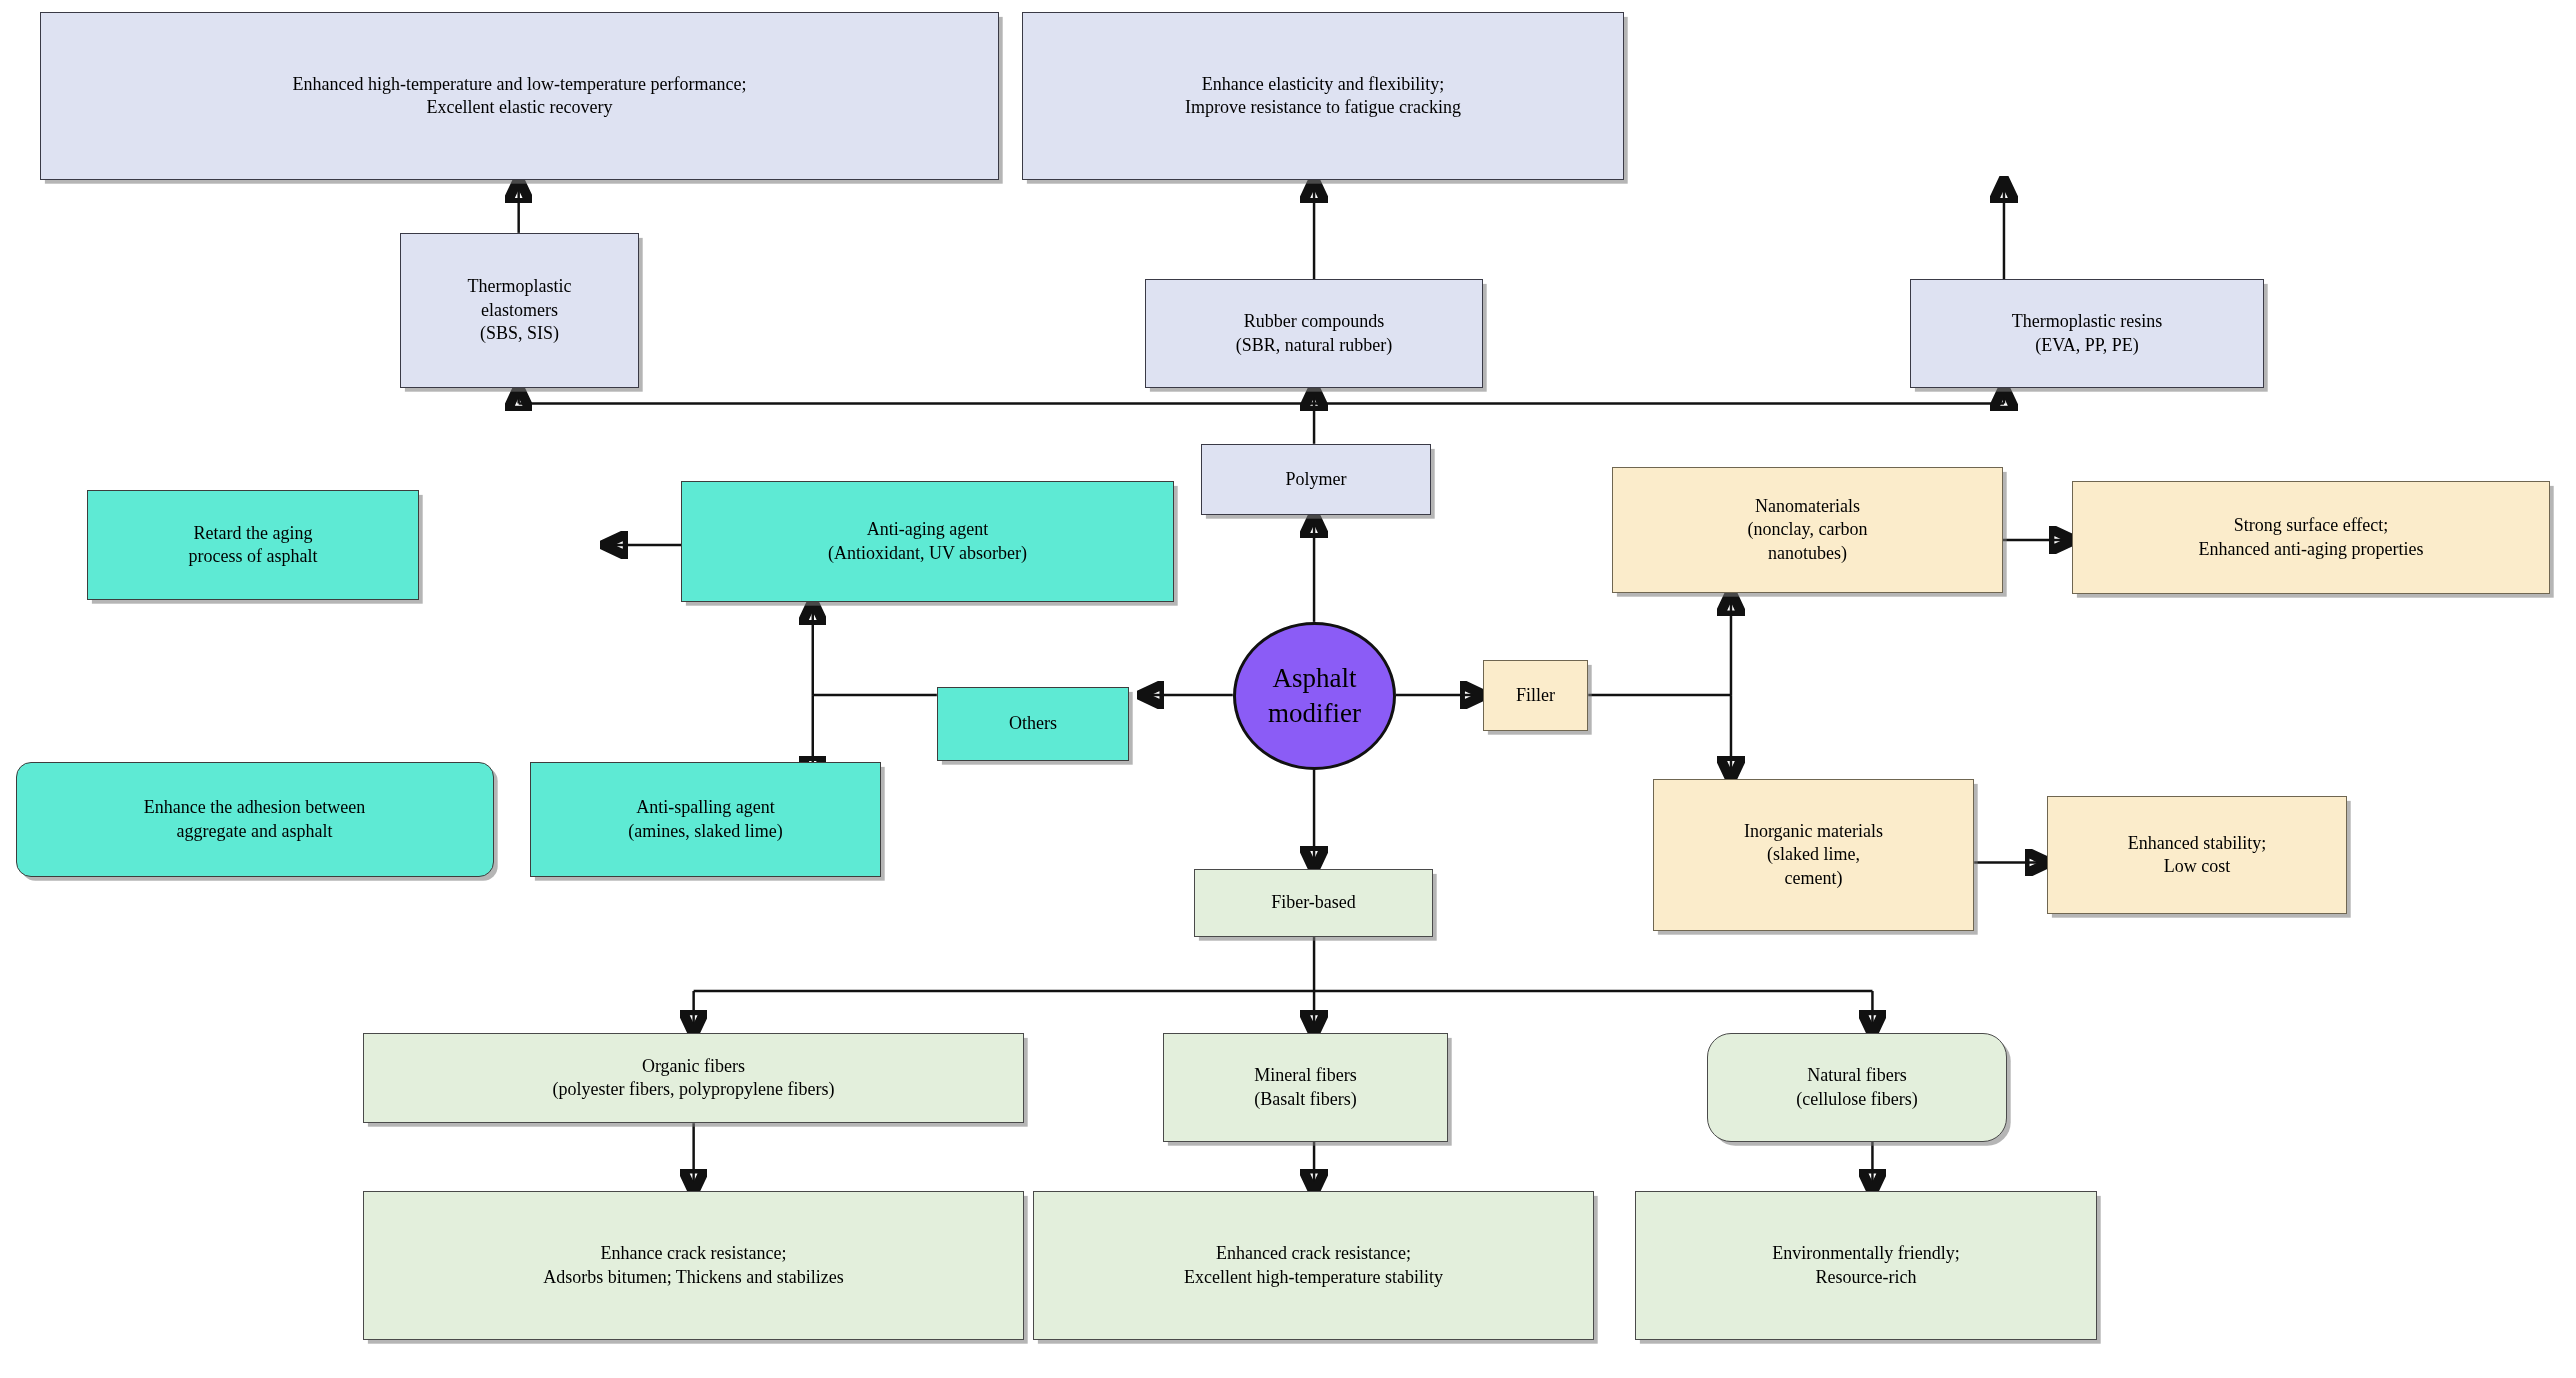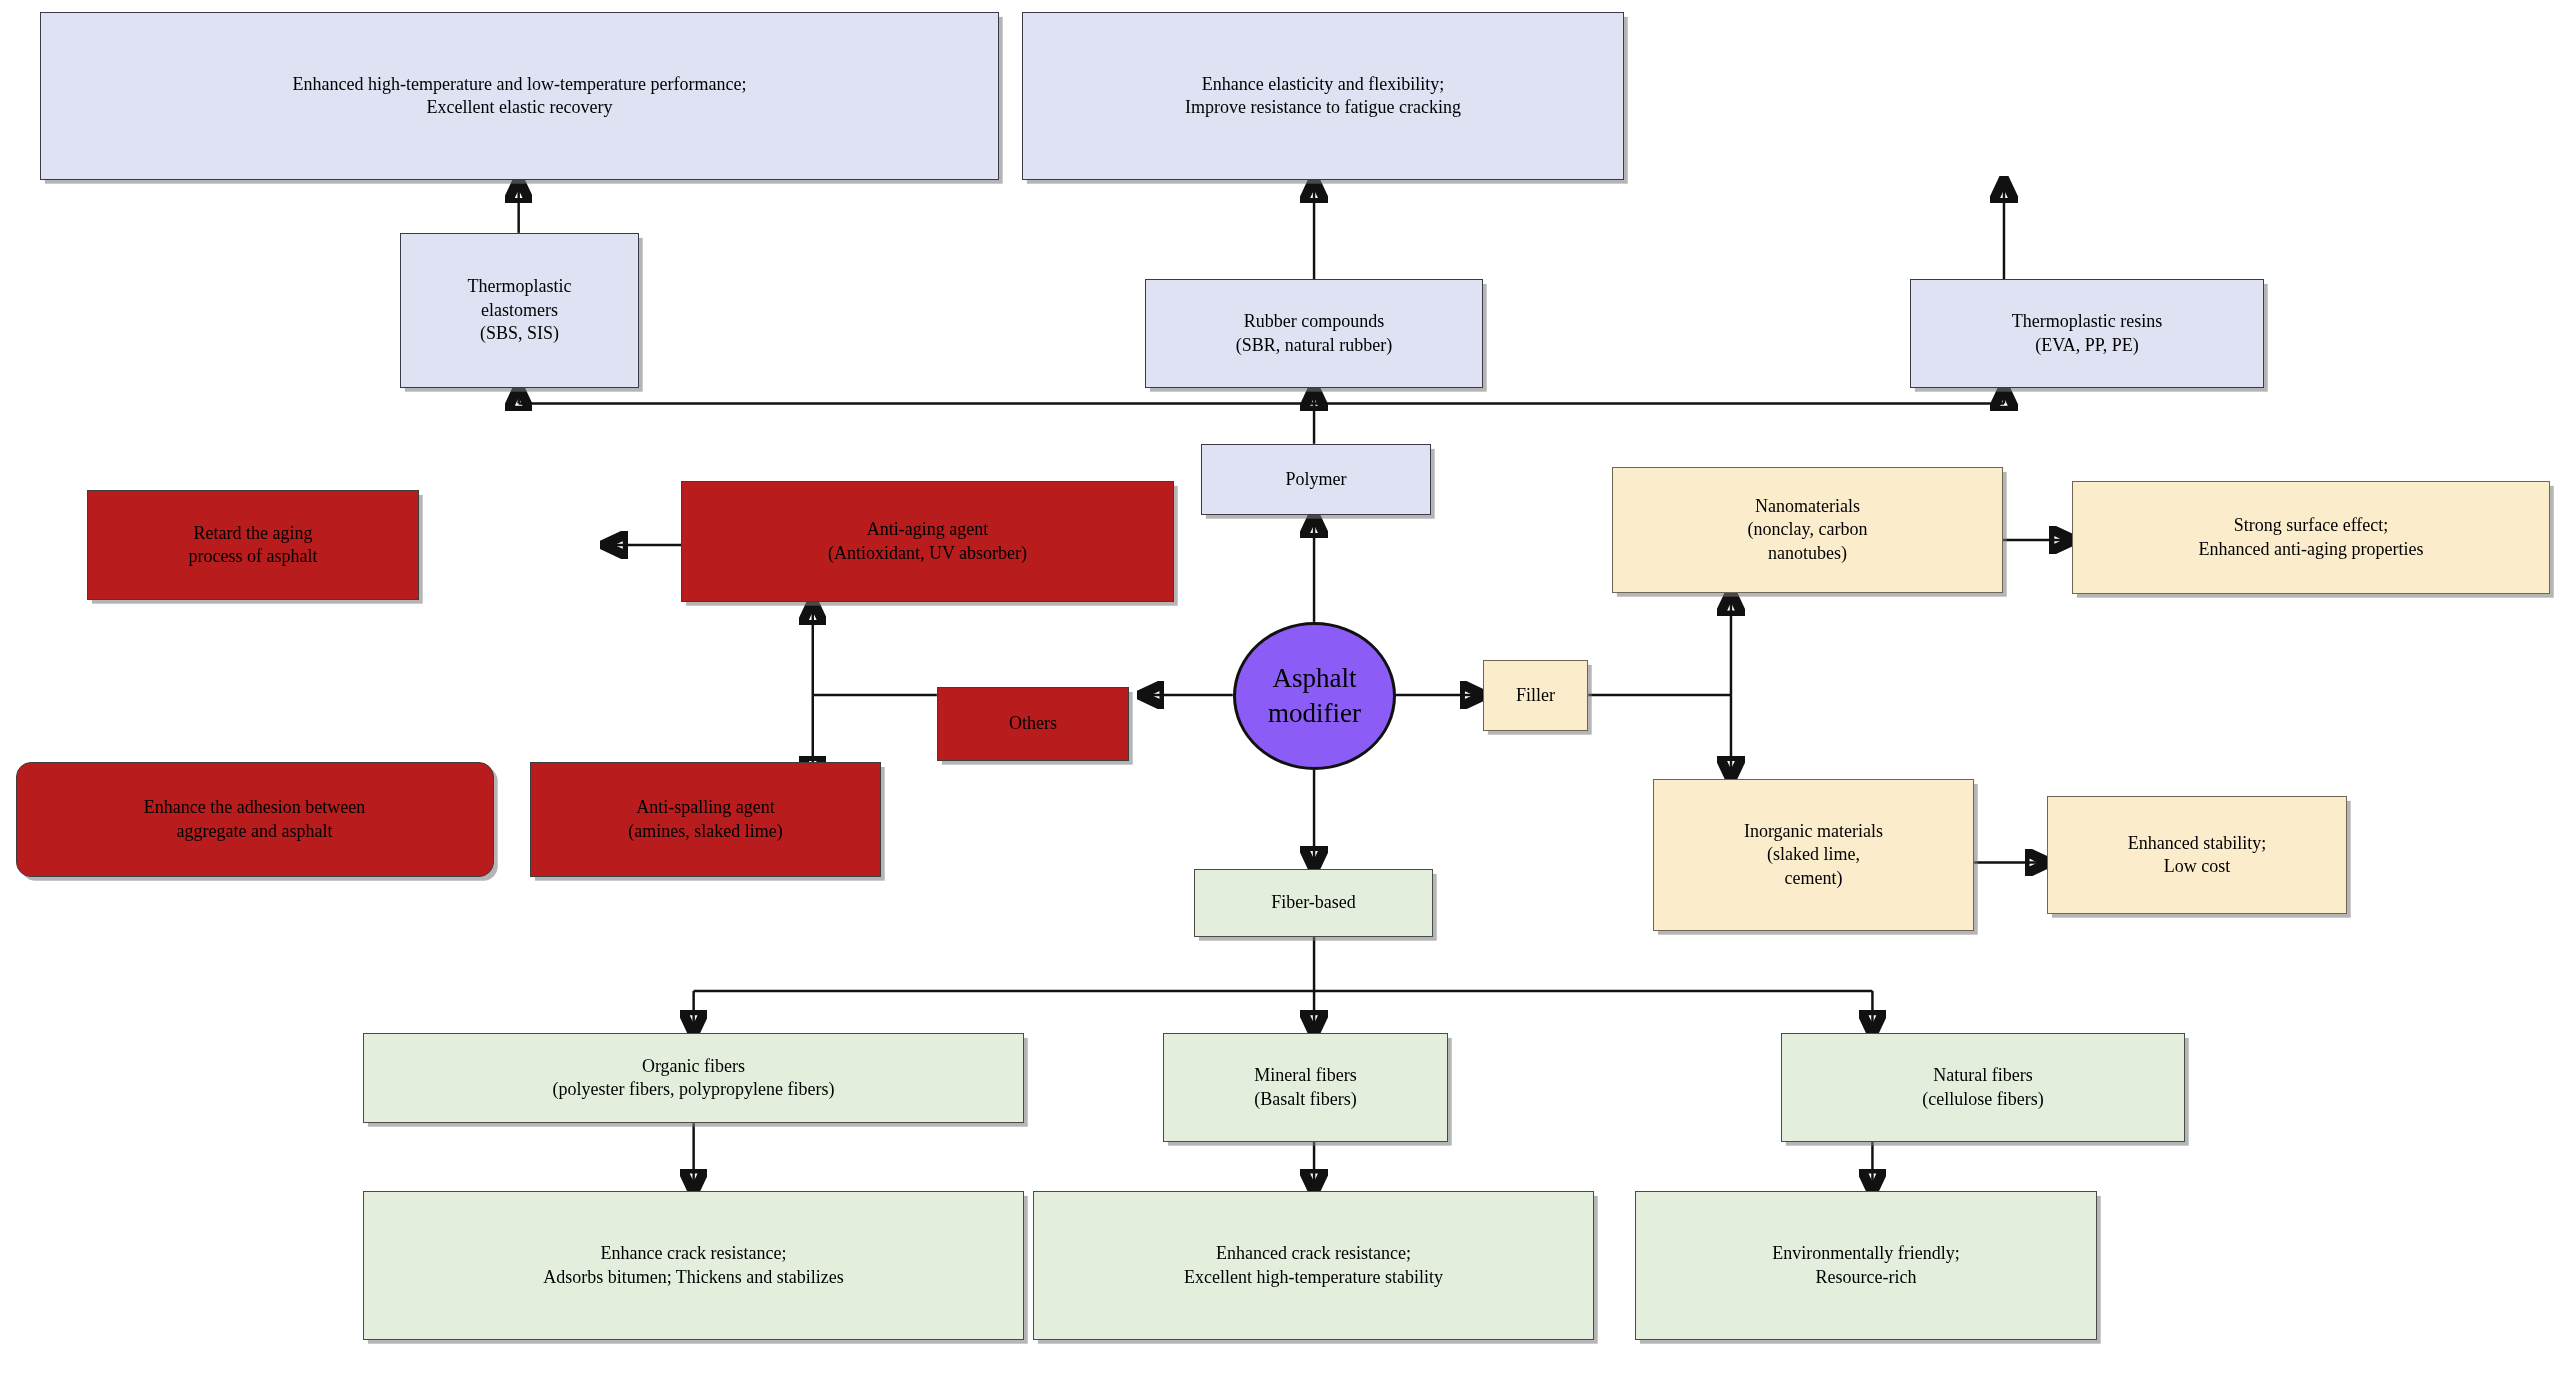--- a/index.html
+++ b/index.html
@@ -21,21 +21,21 @@
     border-right-color:#2f2f2f;
     border-bottom-color:#4a4a4a;
     box-shadow:4.3px 4.3px 0 -0.6px rgba(120,120,120,0.55);
     padding:2.5px 6.2px;
     white-space:pre-line;
     font-size:18px;
   }
   .blue{background:#dee2f2;border-color:#3a3a46;}
   .yellow{background:#fbeccb;border-color:#6f6651;}
   .green{background:#e3efdc;border-color:#4a4a4a;}
-  .gray{background:#b91c1c;border-color:#3d3d3d;}
+  .gray{background:#5eead4;border-color:#3d3d3d;}
 
   .ellipse{
     position:absolute;
     box-sizing:border-box;
     display:flex;align-items:center;justify-content:center;
     text-align:center;
     border:3.7px solid #111111;
     border-radius:50%;
     background:#8b5cf6;
     font-size:27px;line-height:1.30;
@@ -155,21 +155,21 @@
 aggregate and asphalt</div>
 
   <div class="node green" style="left:363px;top:1033px;width:661px;height:90px;">Organic fibers
 (polyester fibers, polypropylene fibers)</div>
 
   <div class="node green" style="left:1194px;top:869px;width:239px;height:68px;">Fiber-based</div>
 
   <div class="node green" style="left:1163px;top:1033px;width:285px;height:109px;">Mineral fibers
 (Basalt fibers)</div>
 
-  <div class="node green" style="left:1781px;top:1033px;width:404px;height:109px;">Natural fibers
+  <div class="node green" style="left:1707px;top:1033px;width:300px;height:109px;border-radius:24px;">Natural fibers
 (cellulose fibers)</div>
 
   <div class="node green" style="left:363px;top:1191px;width:661px;height:149px;">Enhance crack resistance;
 Adsorbs bitumen; Thickens and stabilizes</div>
 
   <div class="node green" style="left:1033px;top:1191px;width:561px;height:149px;">Enhanced crack resistance;
 Excellent high-temperature stability</div>
 
   <div class="node green" style="left:1635px;top:1191px;width:462px;height:149px;">Environmentally friendly;
 Resource-rich</div>

